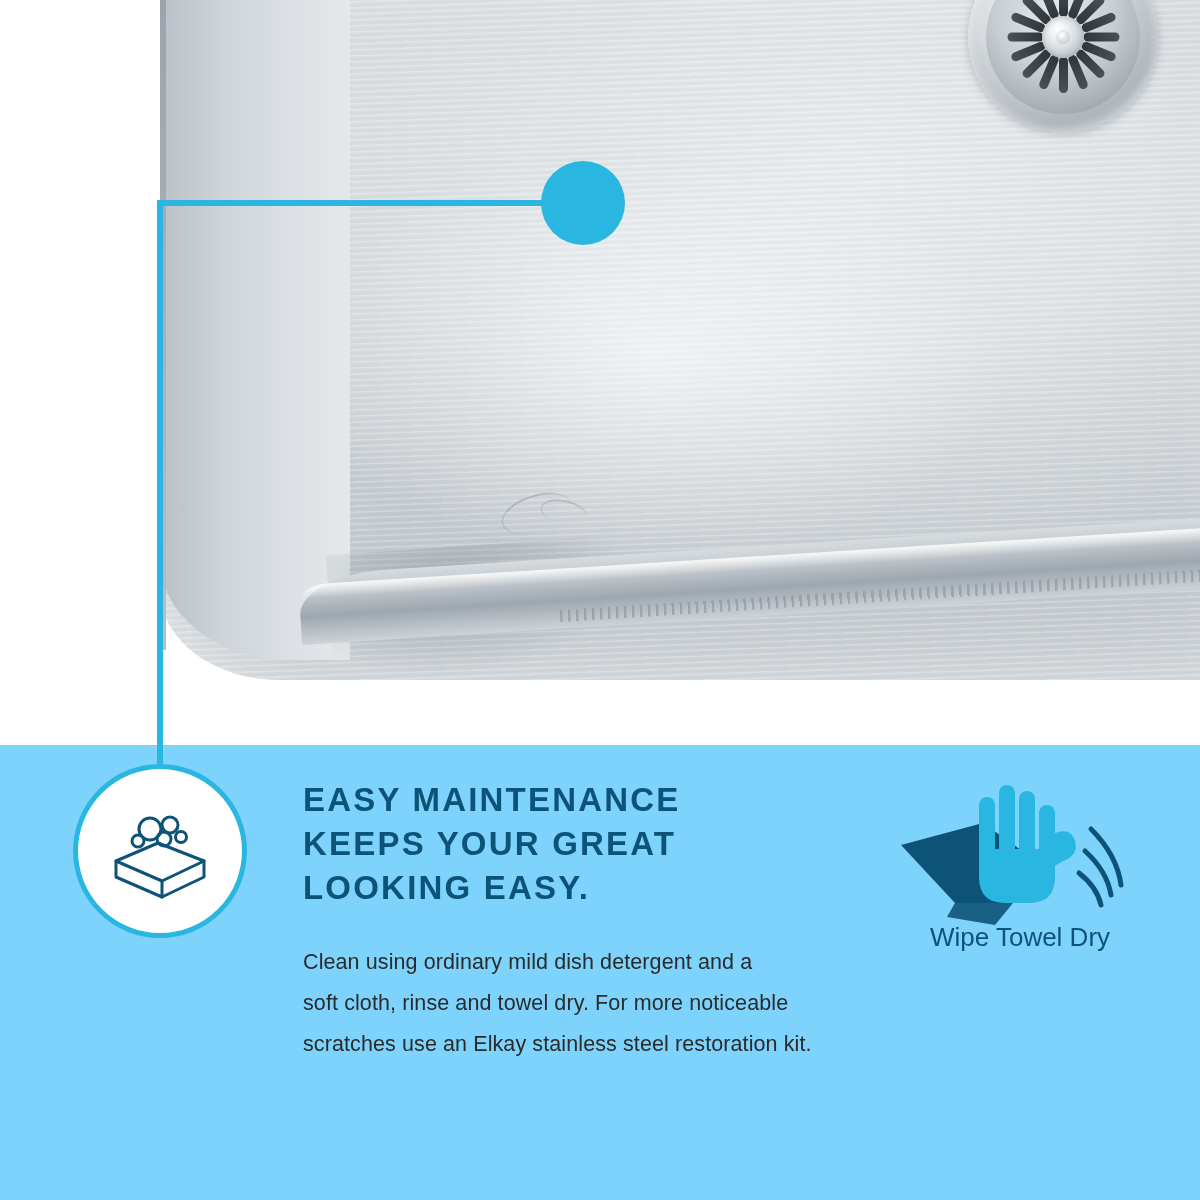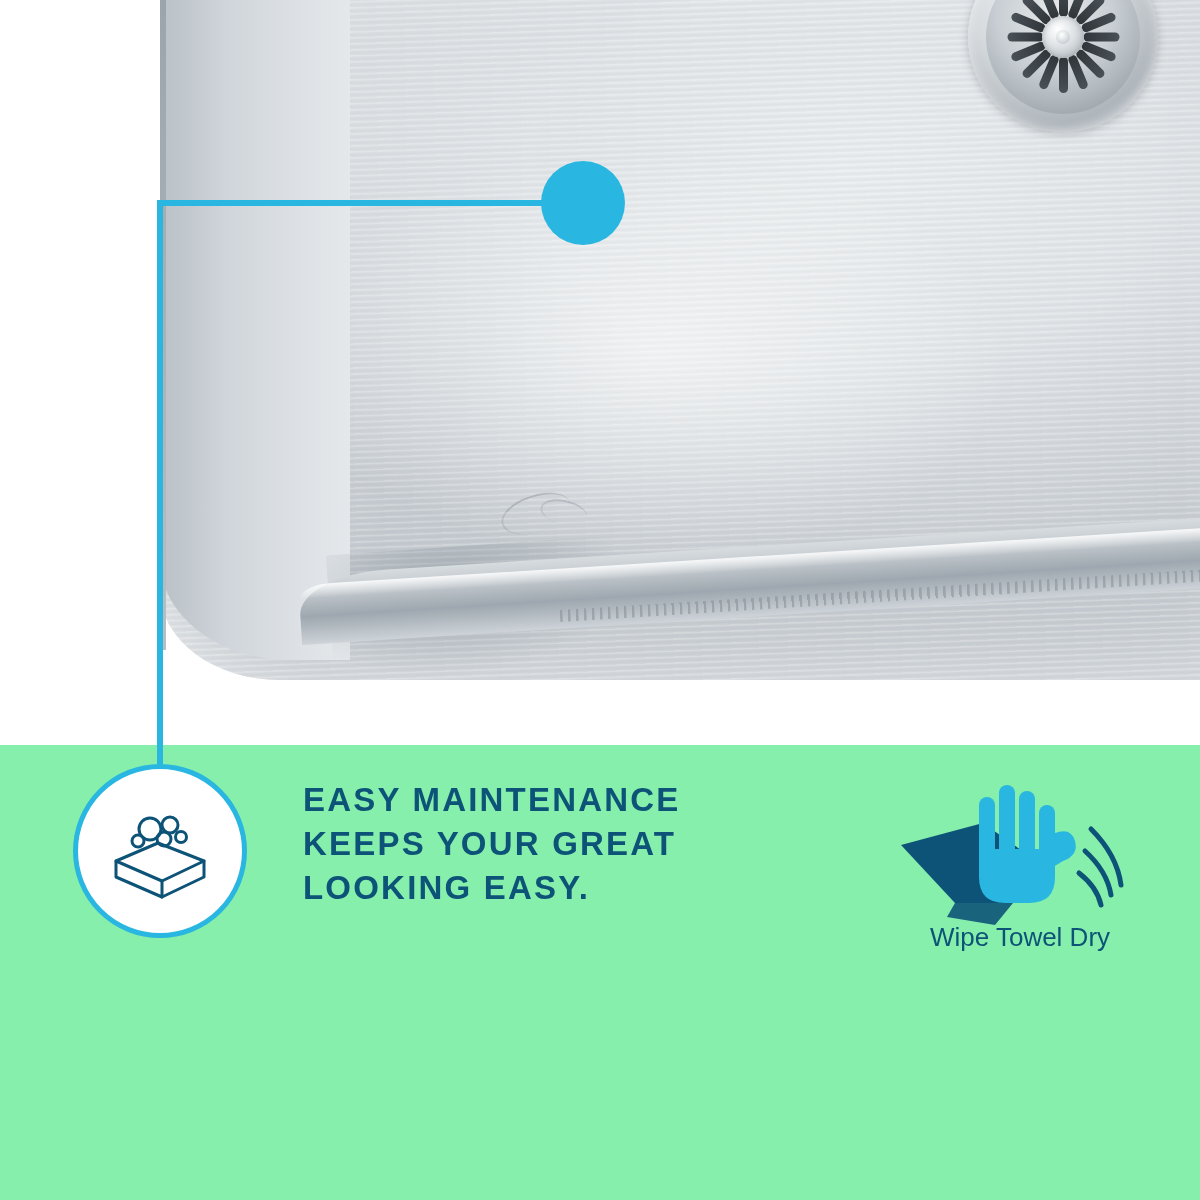--- a/index.html
+++ b/index.html
@@ -8,21 +8,21 @@
     background: #ffffff;
   }
   body {
     font-family: "Liberation Sans", sans-serif;
   }
   #page {
     position: relative;
     width: 1200px;
     height: 1200px;
     overflow: hidden;
-    background: #86efac;
+    background: #7dd3fc;
   }
 
   
   .photo {
     position: absolute;
     left: 0;
     top: 0;
     width: 1200px;
     height: 745px;
     background: #ffffff;
@@ -352,20 +352,25 @@
       </g>
     </svg>
   </div>
 
   <div class="headline">
     <div>EASY MAINTENANCE</div>
     <div>KEEPS YOUR GREAT</div>
     <div>LOOKING EASY.</div>
   </div>
 
+  <div class="body-copy">
+    <div>Clean using ordinary mild dish detergent and a</div>
+    <div>soft cloth, rinse and towel dry. For more noticeable</div>
+    <div>scratches use an Elkay stainless steel restoration kit.</div>
+  </div>
 
   <div class="towel-graphic">
     <svg width="250" height="190" viewBox="0 0 250 190">
 
       <path d="M6,70 L88,48 L150,92 L118,128 L60,128 Z" fill="#0d5378"></path>
       <path d="M60,128 L118,128 L100,150 L52,142 Z" fill="#0d5378" opacity="0.9"></path>
 
       <g fill="#29b6e0">
         <rect x="84" y="22" width="16" height="72" rx="8"></rect>
         <rect x="104" y="10" width="16" height="84" rx="8"></rect>

